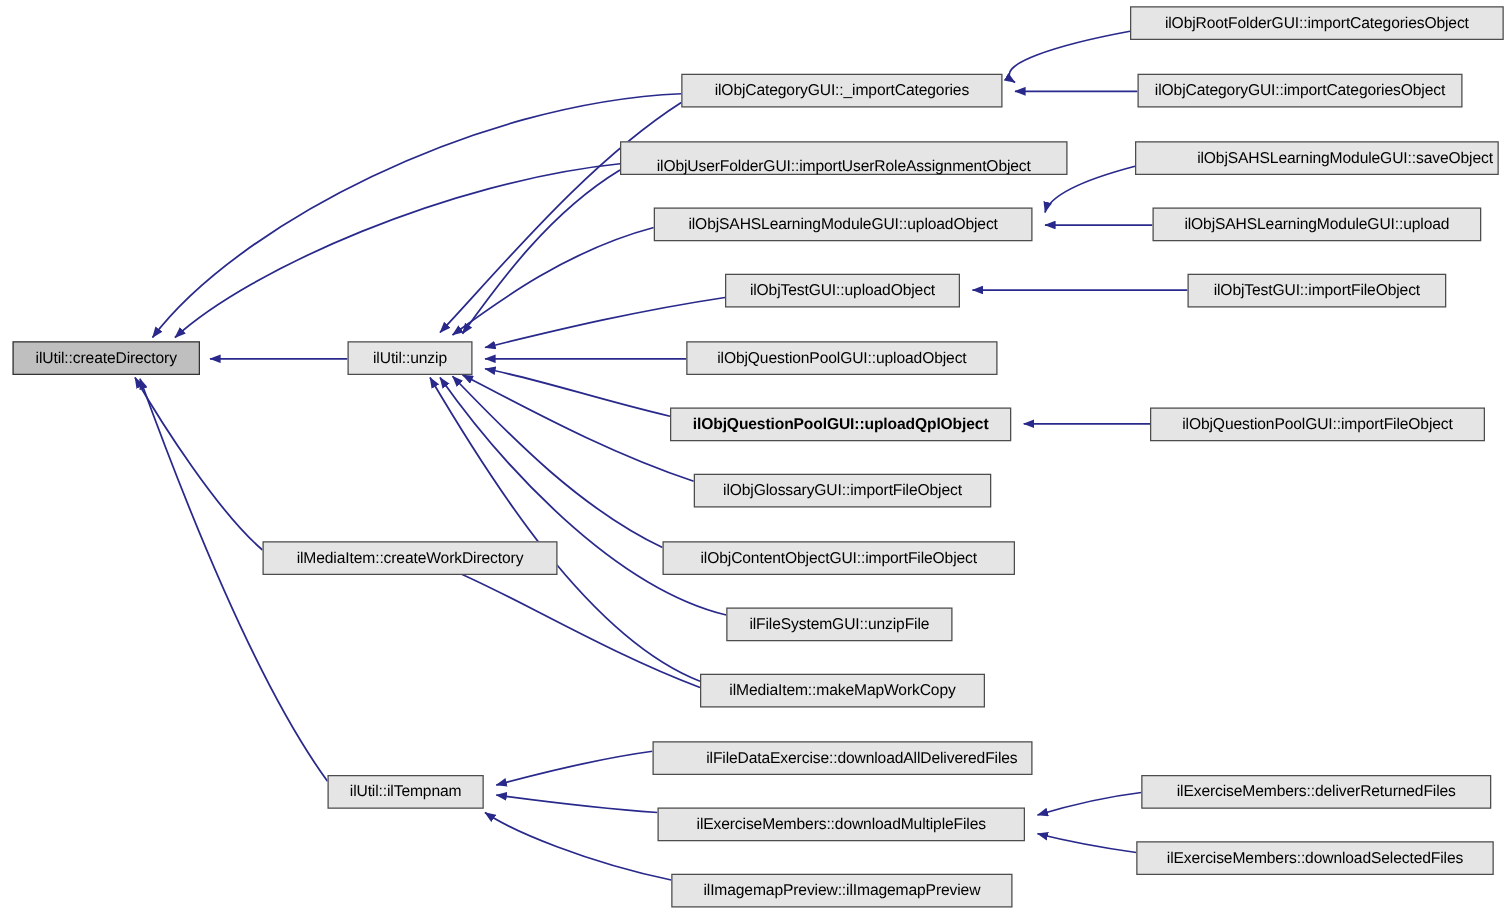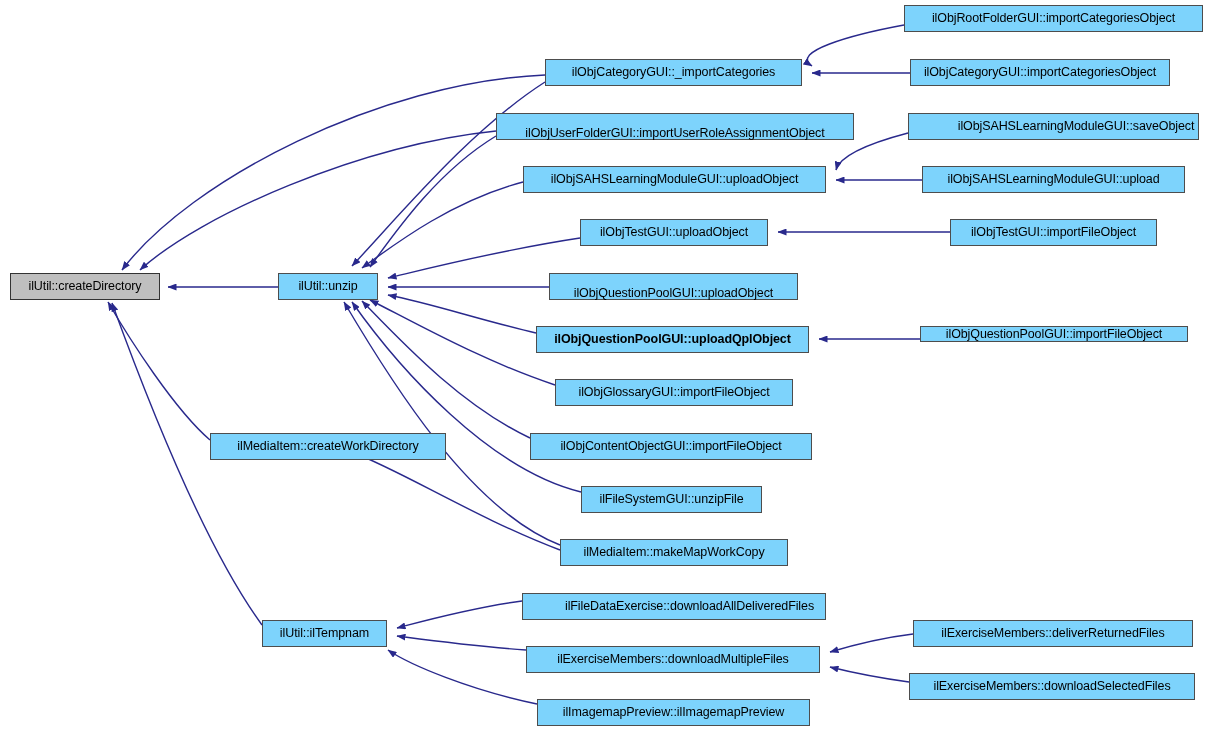--- a/index.html
+++ b/index.html
@@ -21,21 +21,21 @@
     left: 0;
     top: 0;
     width: 1208px;
     height: 733px;
     pointer-events: none;
   }
   .gnode {
     position: absolute;
     box-sizing: border-box;
     border: 1px solid #4d4d4d;
-    background: #7dd3fc;
+    background: #e5e5e5;
     color: #000000;
     font-size: 12.5px;
     line-height: 1;
     display: flex;
     align-items: center;
     justify-content: center;
     white-space: nowrap;
     letter-spacing: -0.1px;
     z-index: 5;
   }
@@ -100,21 +100,21 @@
       </div>
       <div class="gnode" style="left: 496px; top: 113px; width: 358px; height: 27px; align-items: flex-end;">
         <span class="nlabel">ilObjUserFolderGUI::importUserRoleAssignmentObject</span>
       </div>
       <div class="gnode" style="left: 523px; top: 166px; width: 303px; height: 27px;">
         <span class="nlabel">ilObjSAHSLearningModuleGUI::uploadObject</span>
       </div>
       <div class="gnode" style="left: 580px; top: 219px; width: 188px; height: 27px;">
         <span class="nlabel">ilObjTestGUI::uploadObject</span>
       </div>
-      <div class="gnode" style="left: 549px; top: 273px; width: 249px; height: 27px; align-items: flex-end;">
+      <div class="gnode" style="left: 549px; top: 273px; width: 249px; height: 27px;">
         <span class="nlabel">ilObjQuestionPoolGUI::uploadObject</span>
       </div>
       <div class="gnode" style="left: 536px; top: 326px; width: 273px; height: 27px; font-weight: bold;">
         <span class="nlabel">ilObjQuestionPoolGUI::uploadQplObject</span>
       </div>
       <div class="gnode" style="left: 555px; top: 379px; width: 238px; height: 27px;">
         <span class="nlabel">ilObjGlossaryGUI::importFileObject</span>
       </div>
       <div class="gnode" style="left: 530px; top: 433px; width: 282px; height: 27px;">
         <span class="nlabel">ilObjContentObjectGUI::importFileObject</span>
@@ -148,21 +148,21 @@
       </div>
       <div class="gnode" style="left: 908px; top: 113px; width: 291px; height: 27px; padding-left: 45px;">
         <span class="nlabel">ilObjSAHSLearningModuleGUI::saveObject</span>
       </div>
       <div class="gnode" style="left: 922px; top: 166px; width: 263px; height: 27px;">
         <span class="nlabel">ilObjSAHSLearningModuleGUI::upload</span>
       </div>
       <div class="gnode" style="left: 950px; top: 219px; width: 207px; height: 27px;">
         <span class="nlabel">ilObjTestGUI::importFileObject</span>
       </div>
-      <div class="gnode" style="left: 920px; top: 326px; width: 268px; height: 16px;">
+      <div class="gnode" style="left: 920px; top: 326px; width: 268px; height: 27px;">
         <span class="nlabel">ilObjQuestionPoolGUI::importFileObject</span>
       </div>
       <div class="gnode" style="left: 913px; top: 620px; width: 280px; height: 27px;">
         <span class="nlabel">ilExerciseMembers::deliverReturnedFiles</span>
       </div>
       <div class="gnode" style="left: 909px; top: 673px; width: 286px; height: 27px;">
         <span class="nlabel">ilExerciseMembers::downloadSelectedFiles</span>
       </div>
     </div>
 </div>

